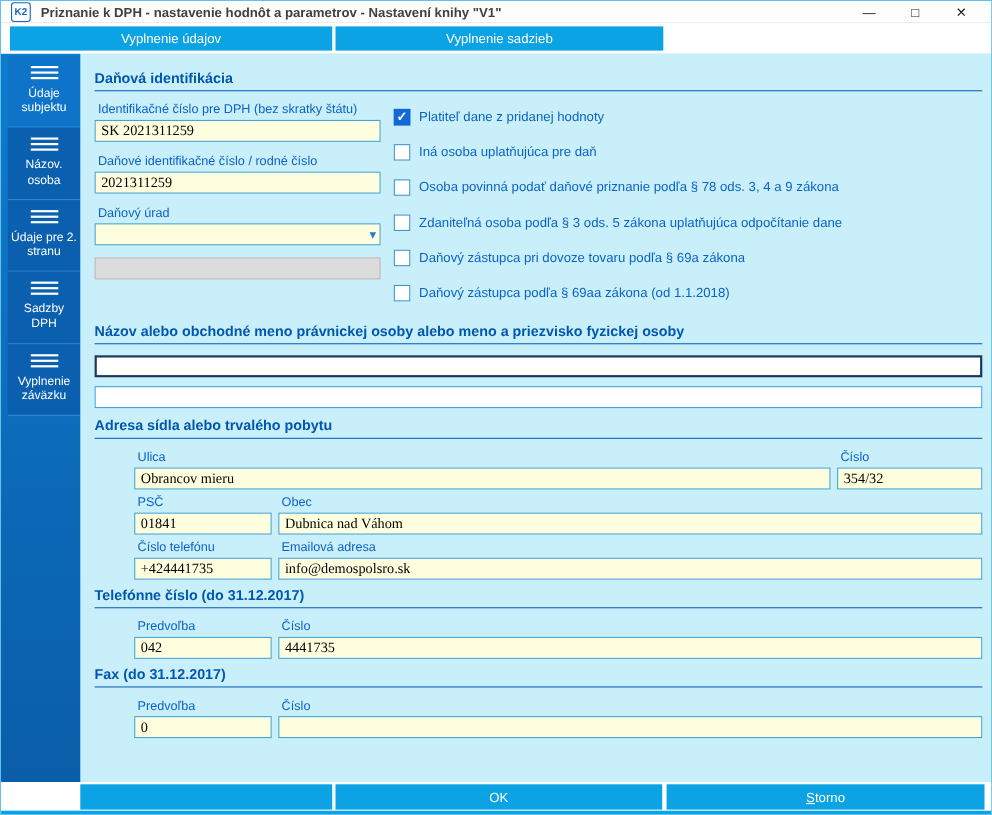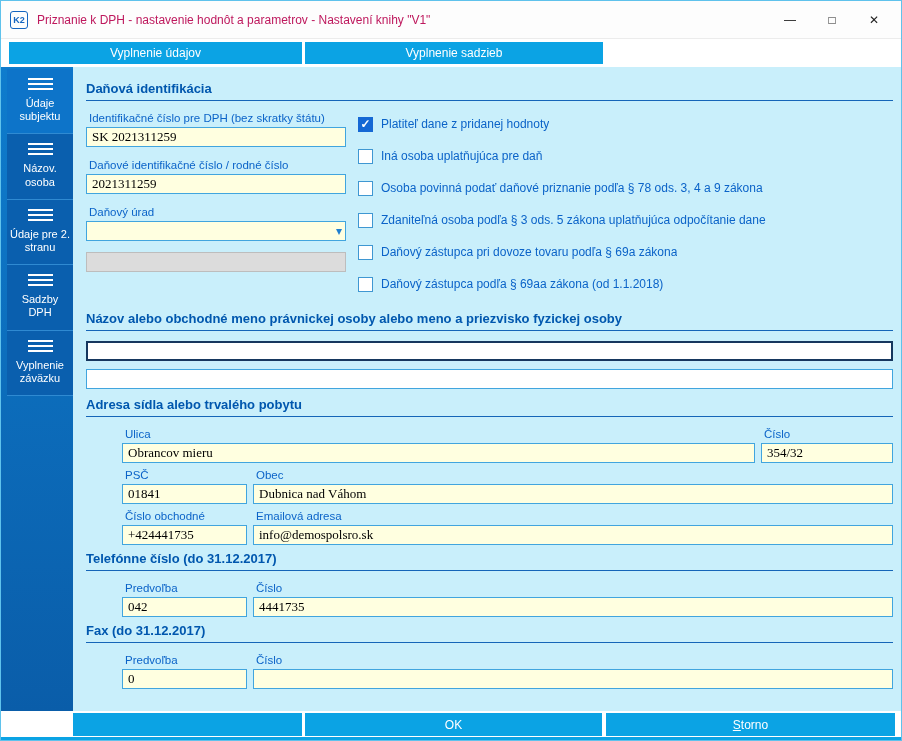--- a/index.html
+++ b/index.html
@@ -2,23 +2,23 @@
 <html><head>
 <meta charset="utf-8">
 <style>
   * { box-sizing: border-box; margin: 0; padding: 0; }
   html,body { width: 902px; height: 741px; }
   body { font-family: "Liberation Sans", sans-serif; background: #fff; overflow: hidden; }
 
   .window { width: 902px; height: 741px; border: 1px solid #5fc2ec; display: flex; flex-direction: column; background: #fff; }
 
   
-  .titlebar { height: 38px; flex: 0 0 auto; background: #fdfdfd; display: flex; align-items: center; padding: 0 6px 0 9px; border-bottom: 1px solid #ececec; }
+  .titlebar { height: 20px; flex: 0 0 auto; background: #fdfdfd; display: flex; align-items: center; padding: 0 6px 0 9px; border-bottom: 1px solid #ececec; }
   .app-icon { width: 18px; height: 18px; border: 1px solid #1565c0; border-radius: 3px; color: #1565c0; font-size: 9px; font-weight: bold; display: flex; align-items: center; justify-content: center; margin-right: 9px; flex: 0 0 auto; }
-  .title-text { flex: 1; font-size: 12px; color: #be185d; white-space: nowrap; overflow: hidden; }
+  .title-text { flex: 1; font-size: 12px; color: #404040; white-space: nowrap; overflow: hidden; font-weight: bold; }
   .win-controls { display: flex; }
   .win-btn { width: 42px; height: 28px; border: none; background: transparent; display: flex; align-items: center; justify-content: center; font-size: 12px; color: #222; cursor: pointer; font-family: inherit; }
 
   
   .tabbar { height: 28px; flex: 0 0 auto; background: #fff; display: flex; align-items: center; padding-left: 8px; gap: 3px; }
   .tab { width: 293px; height: 22px; border: none; background: #0ba3e4; color: #fff; font-size: 12px; font-family: Liberation Sans, sans-serif; display: flex; align-items: center; justify-content: center; cursor: pointer; }
   .tab + .tab { width: 298px; }
 
   
   .main { flex: 1; display: flex; min-height: 0; background: #0c71c4; }
@@ -197,21 +197,21 @@
             <label class="flabel">PSČ</label>
             <input class="tinput" value="01841" style="">
           </div>
           <div class="grow">
             <label class="flabel">Obec</label>
             <input class="tinput" value="Dubnica nad Váhom" style="">
           </div>
         </div>
         <div class="row">
           <div class="w125">
-            <label class="flabel">Číslo obchodné</label>
+            <label class="flabel">Číslo telefónu</label>
             <input class="tinput" value="+424441735" style="">
           </div>
           <div class="grow">
             <label class="flabel">Emailová adresa</label>
             <input class="tinput" value="info@demospolsro.sk" style="">
           </div>
         </div>
       </div>
 
       <div class="section">

